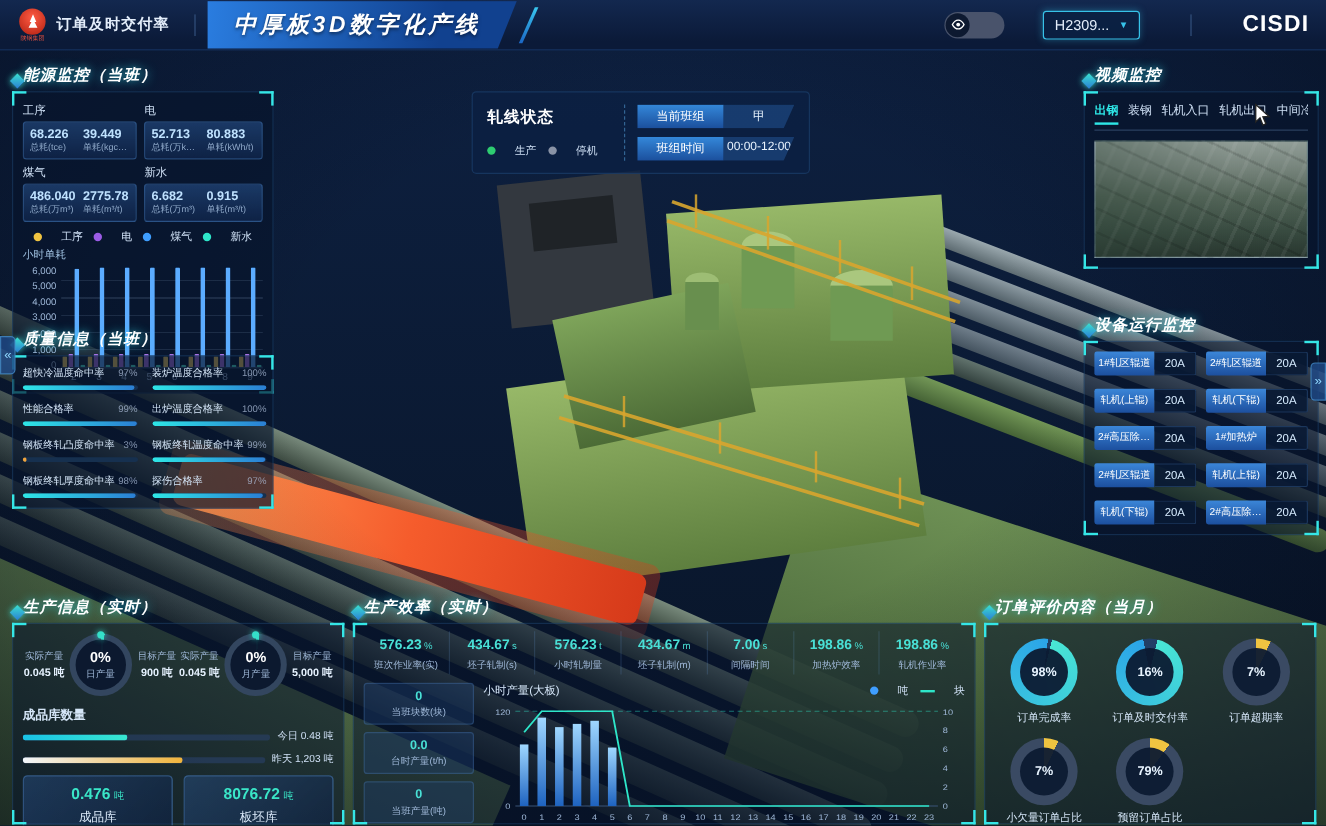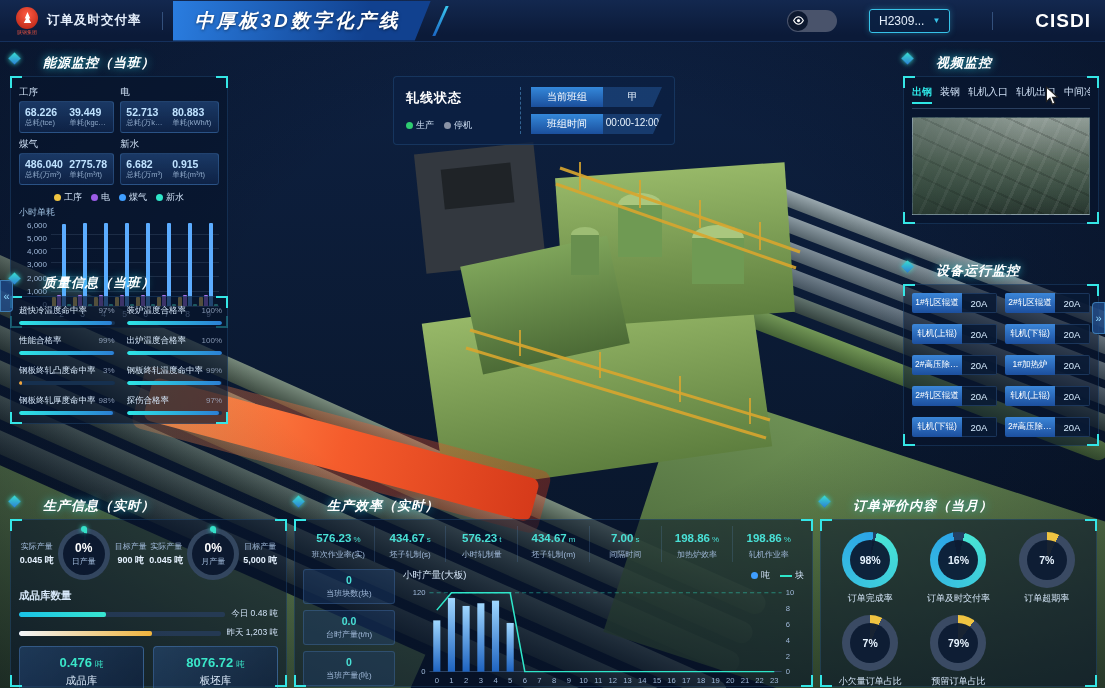--- a/index.html
+++ b/index.html
@@ -23,21 +23,21 @@
   .hdr-right{margin-left:auto;display:flex;align-items:center;gap:32px;}
   .toggle{width:50px;height:22px;border-radius:11px;background:#49536b;position:relative;cursor:pointer;}
   .knob{position:absolute;left:1px;top:1px;width:20px;height:20px;border-radius:50%;background:#0d1930;display:flex;align-items:center;justify-content:center;}
   .select{display:flex;align-items:center;gap:8px;border:1px solid #37c2e8;border-radius:3px;background:rgba(10,32,66,.8);
     padding:4px 9px;font-size:12px;color:#e3edfa;cursor:pointer;box-shadow:0 0 6px rgba(55,194,232,.35);}
   .caret{font-size:8px;color:#37c2e8;}
   .brand{font-size:19px;font-weight:900;letter-spacing:1px;color:#fff;}
 
   
   .panel{position:absolute;z-index:20;}
-  .ptitle{display:flex;align-items:flex-start;gap:24px;font-size:13px;font-weight:bold;font-style:italic;color:#fff;
+  .ptitle{display:flex;align-items:flex-end;gap:0;font-size:13px;font-weight:bold;font-style:italic;color:#fff;
     text-shadow:0 0 8px rgba(46,214,230,.8);margin-bottom:4px;letter-spacing:1px;}
   .dmd{width:9px;height:9px;background:linear-gradient(135deg,#3ae0d0,#2b7fd4);transform:rotate(45deg);box-shadow:0 0 5px rgba(58,224,208,.9);flex:0 0 auto;}
   .pbody{position:relative;background:rgba(7,20,44,.68);border:1px solid rgba(60,130,200,.22);padding:8px;}
   .pbody.glassy{background:rgba(7,20,44,.55);}
   .frame{position:absolute;inset:-1px;pointer-events:none;background-repeat:no-repeat;
     background-image:
       linear-gradient(#35e6e6,#35e6e6),linear-gradient(#35e6e6,#35e6e6),
       linear-gradient(#35e6e6,#35e6e6),linear-gradient(#35e6e6,#35e6e6),
       linear-gradient(#35e6e6,#35e6e6),linear-gradient(#35e6e6,#35e6e6),
       linear-gradient(#35e6e6,#35e6e6),linear-gradient(#35e6e6,#35e6e6);
@@ -47,21 +47,21 @@
   
   #p-energy{left:10px;top:54px;width:218px;}
   #energyGroups{display:grid;grid-template-columns:1fr 1fr;gap:4px 6px;}
   .e-ghead{font-size:9.5px;color:#cfe0f5;margin:1px 0 2px;}
   .e-card{display:flex;gap:5px;padding:4px 5px;border-radius:3px;border:1px solid rgba(86,152,220,.28);
     background:linear-gradient(180deg,rgba(46,92,156,.5),rgba(18,42,84,.6));}
   .e-pair{flex:1;min-width:0;}
   .e-val{font-size:10.5px;font-weight:bold;color:#bfe2ff;white-space:nowrap;}
   .e-lab{font-size:7.5px;color:#8fa9c9;white-space:nowrap;overflow:hidden;text-overflow:ellipsis;}
   .legend{display:flex;justify-content:center;gap:9px;margin:6px 0 2px;}
-  .lg-item{display:flex;align-items:center;gap:3px;font-size:9px;color:#cfe0f5;}
+  .lg-item{display:flex;align-items:center;gap:16px;font-size:9px;color:#cfe0f5;}
   .lg-dot{width:7px;height:7px;border-radius:50%;}
   .lg-line{width:12px;height:2px;}
   .e-ylabel{font-size:9px;color:#9fc0e0;margin:2px 0;}
   .e-chart{display:flex;}
   #energyY{display:flex;flex-direction:column;justify-content:space-between;height:88px;font-size:8px;color:#9fb8d8;text-align:right;padding-right:4px;width:32px;}
   .e-plotwrap{flex:1;}
   #energyPlot{height:86px;border-bottom:1px solid #3a5578;display:flex;justify-content:space-around;align-items:flex-end;
     background:repeating-linear-gradient(to top,rgba(150,180,215,.14) 0 1px,transparent 1px 14.3px);}
   .e-col{display:flex;align-items:flex-end;gap:1px;}
   .e-bar{width:4px;border-radius:1px 1px 0 0;display:block;}

